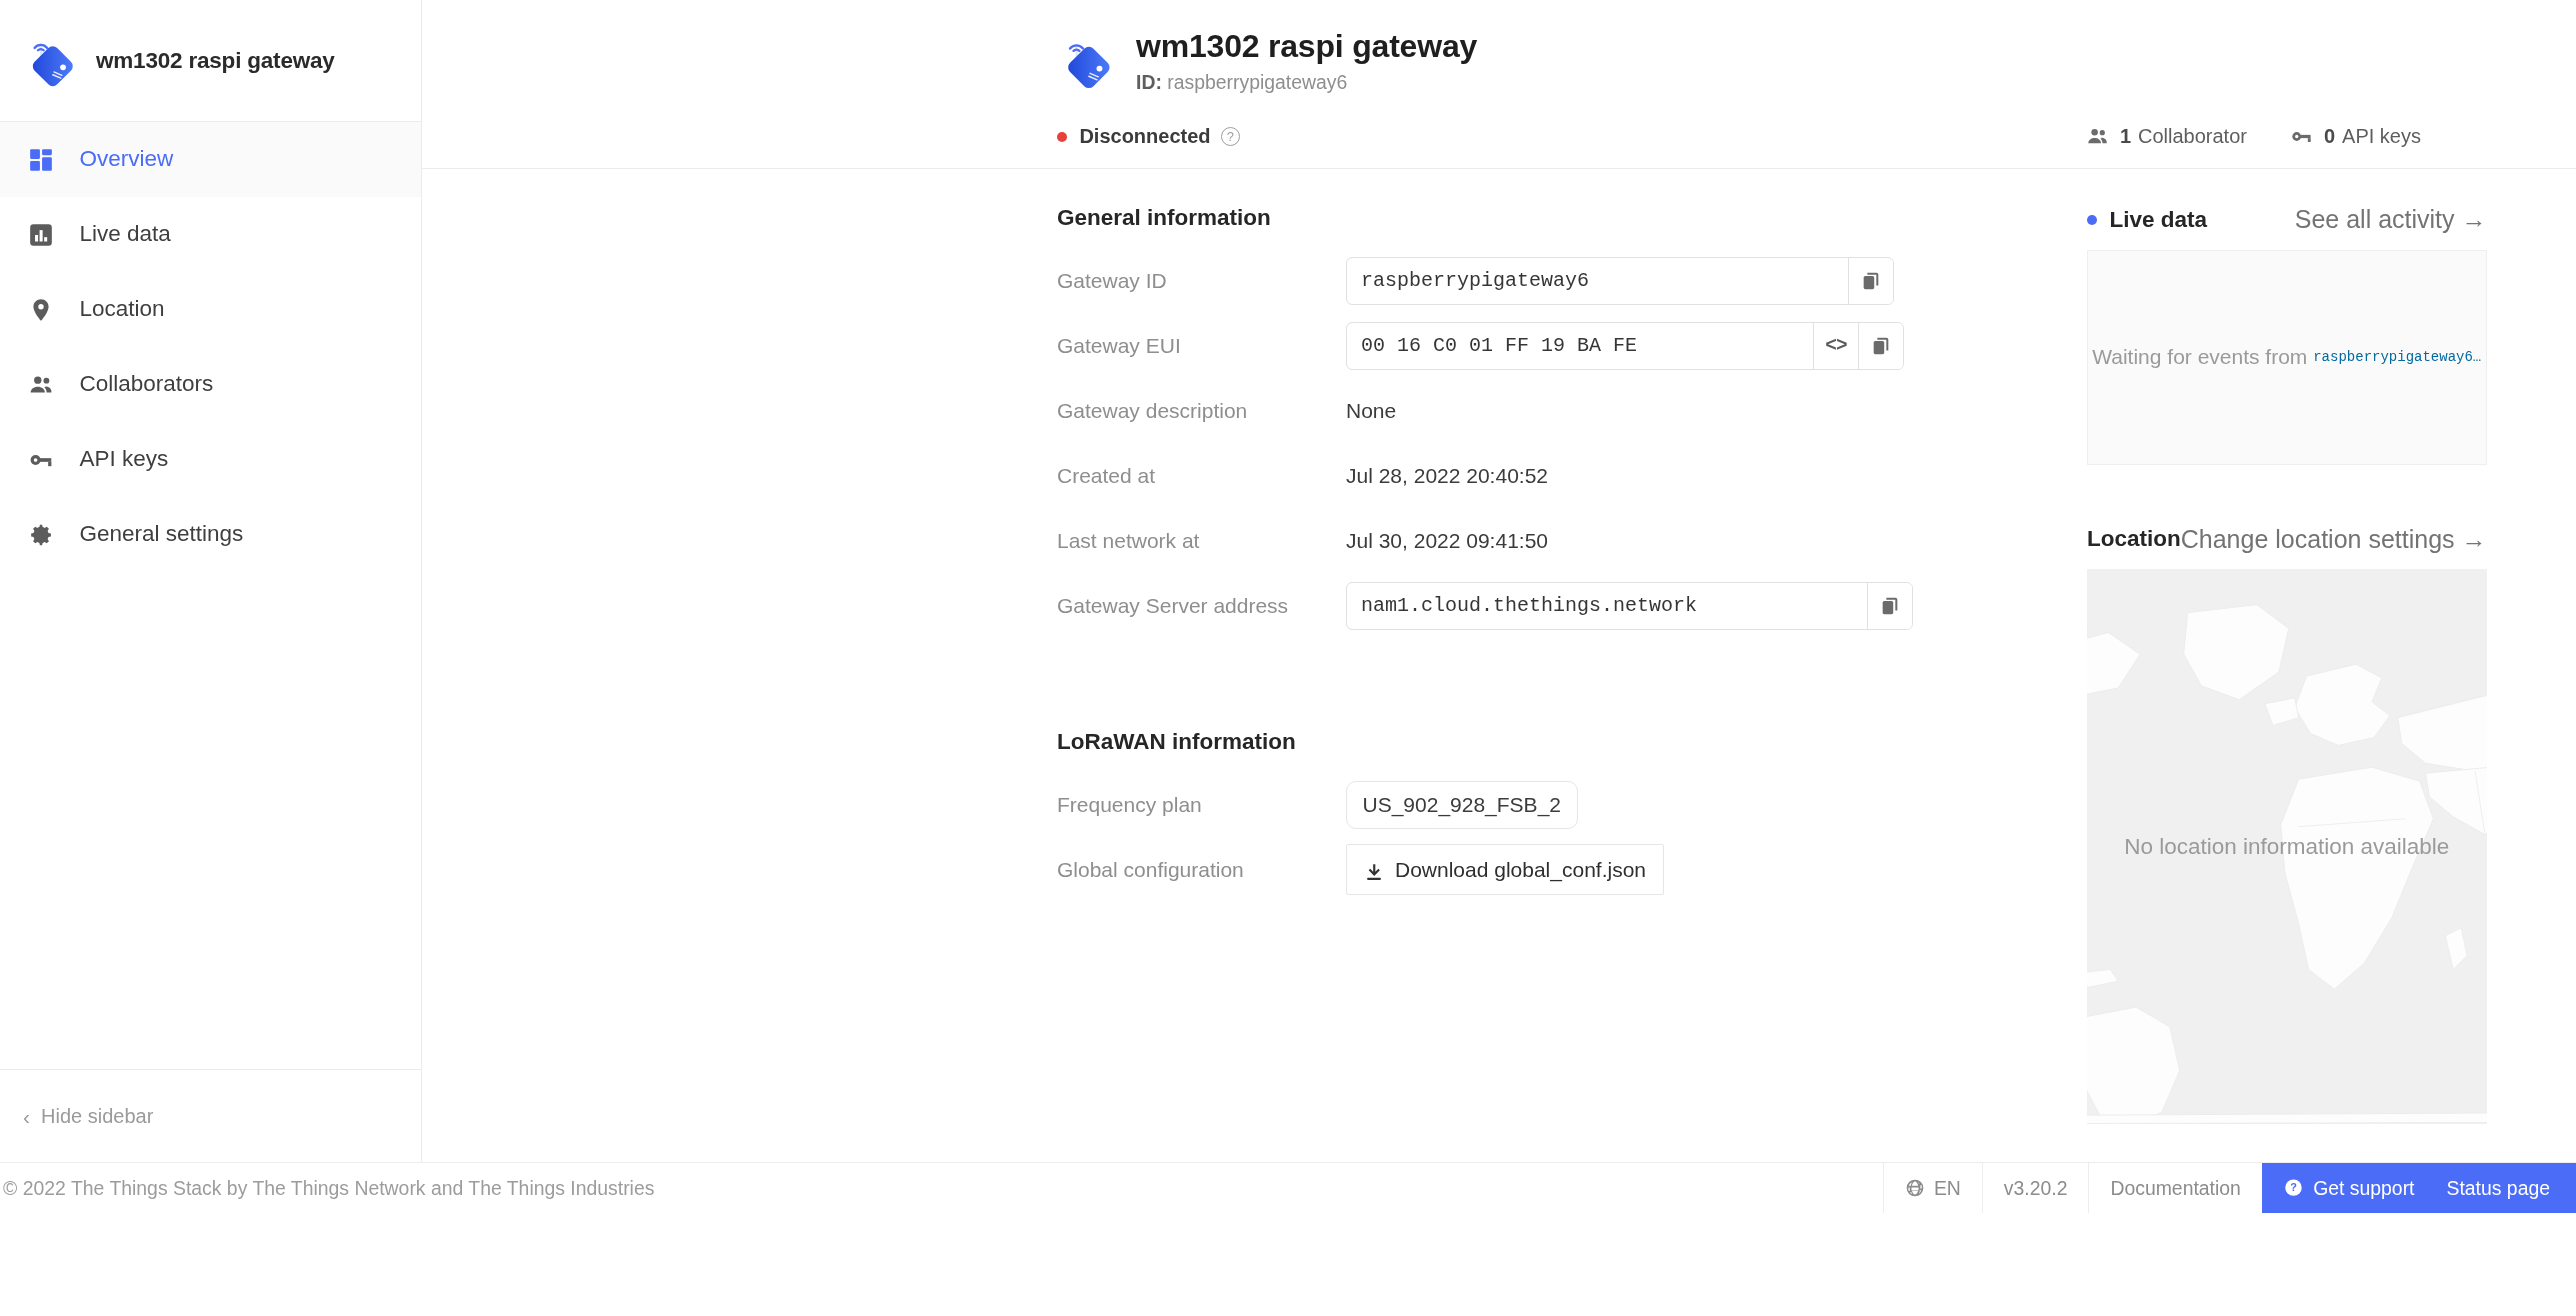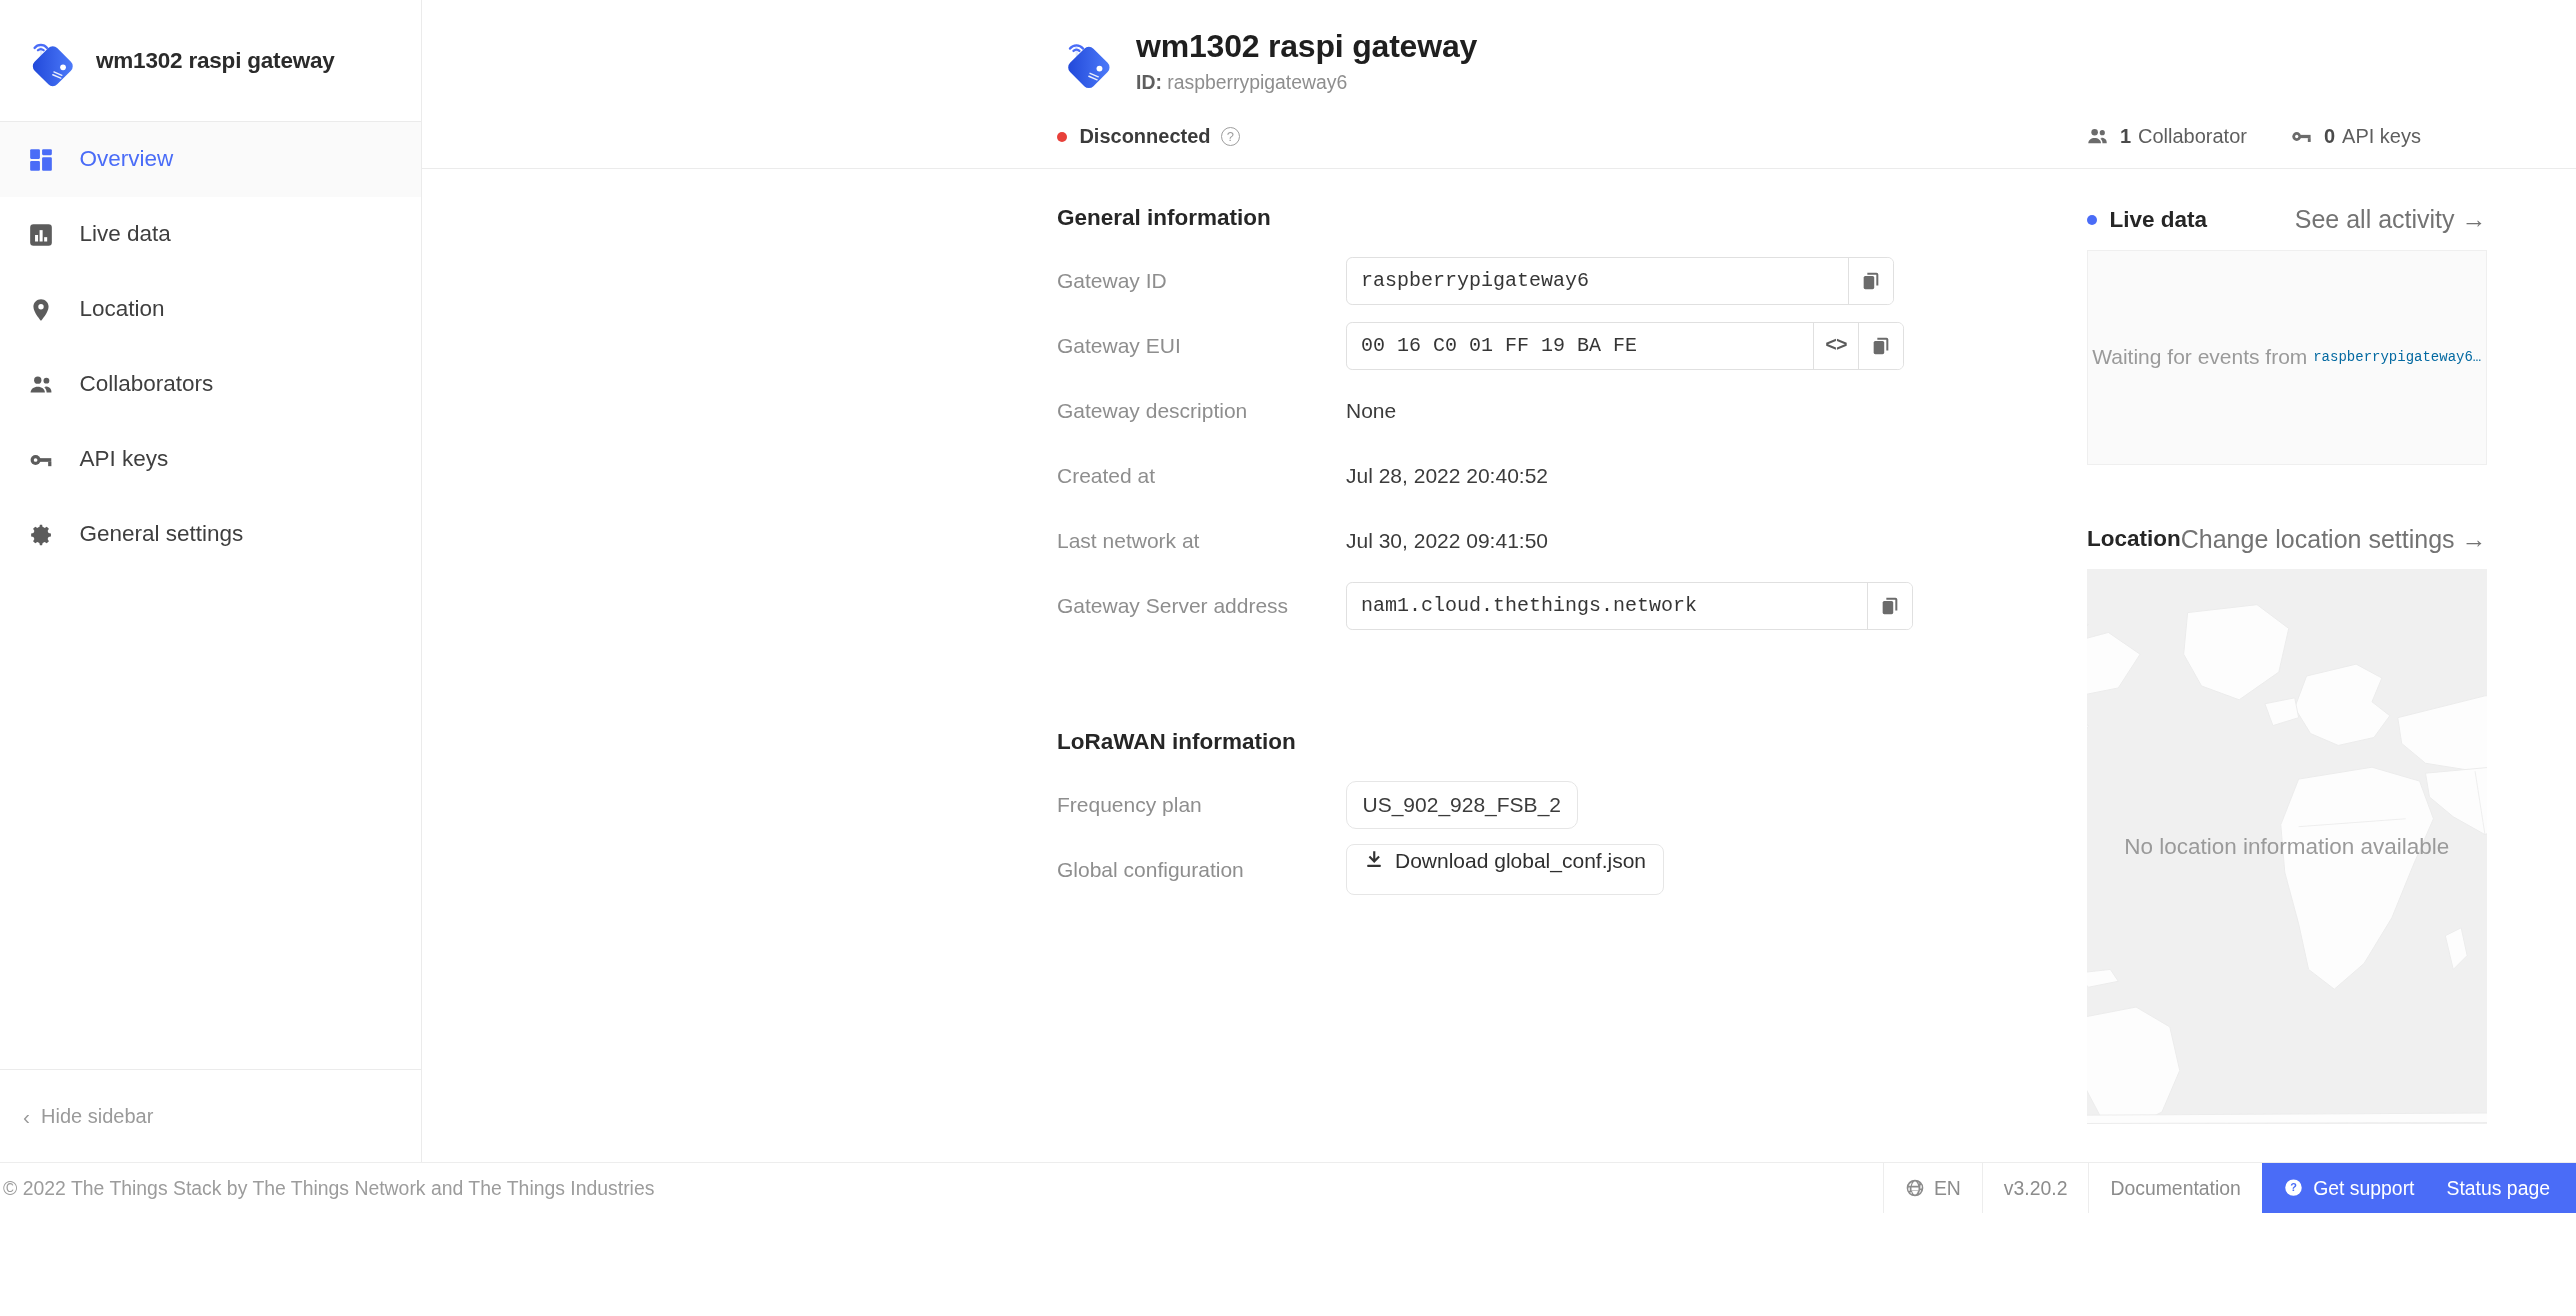--- a/index.html
+++ b/index.html
@@ -118,23 +118,23 @@
   .inp-btn svg { fill: #6b6b6b; }
   .inp-btn .code { font-family: "Liberation Mono", monospace; font-size: 19.4px; color: #5a5a5a; font-weight: 700; letter-spacing: -0.8px; }
 
   .pill {
     display: inline-flex; align-items: center; justify-content: center;
     border: 1.5px solid #e6e6e6; border-radius: 10px;
     height: 48px; padding: 0 15.5px;
     font-size: 21px; color: #3b3b3b; background: #fff;
   }
   .btn-dl {
-    display: inline-flex; align-items: flex-start;
-    border: 1.5px solid #e6e6e6; border-radius: 8px;
-    height: 51px; padding: 4px 17px;
+    display: inline-flex; align-items: flex-end;
+    border: 1.5px solid #e6e6e6; border-radius: 2px;
+    height: 51px; padding: 12px 17px;
     font-size: 21px; color: #2f2f2f; background: #fff; cursor: pointer;
   }
   .btn-dl svg { fill: #333; margin-right: 11px; }
 
   
   .panel-head { display: flex; align-items: center; justify-content: space-between; margin-bottom: 15.5px; }
   .panel-title { display: flex; align-items: center; font-size: 22.5px; font-weight: 700; color: #262626; }
   .panel-link { font-size: 25px; color: #737373; cursor: pointer; white-space: nowrap; }
 
   .livebox {

